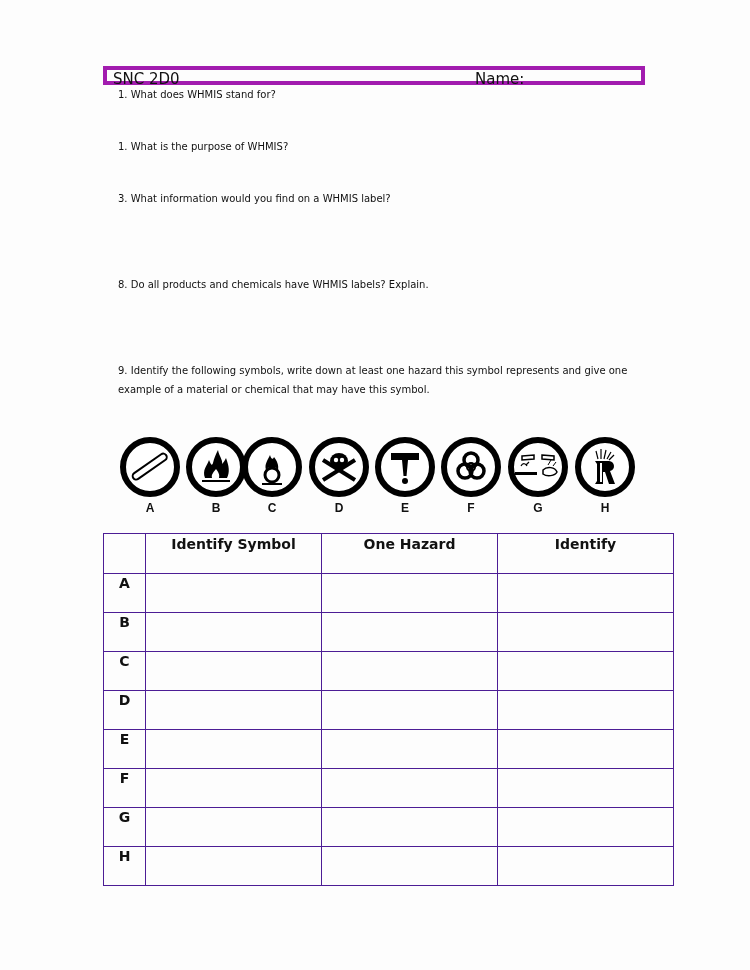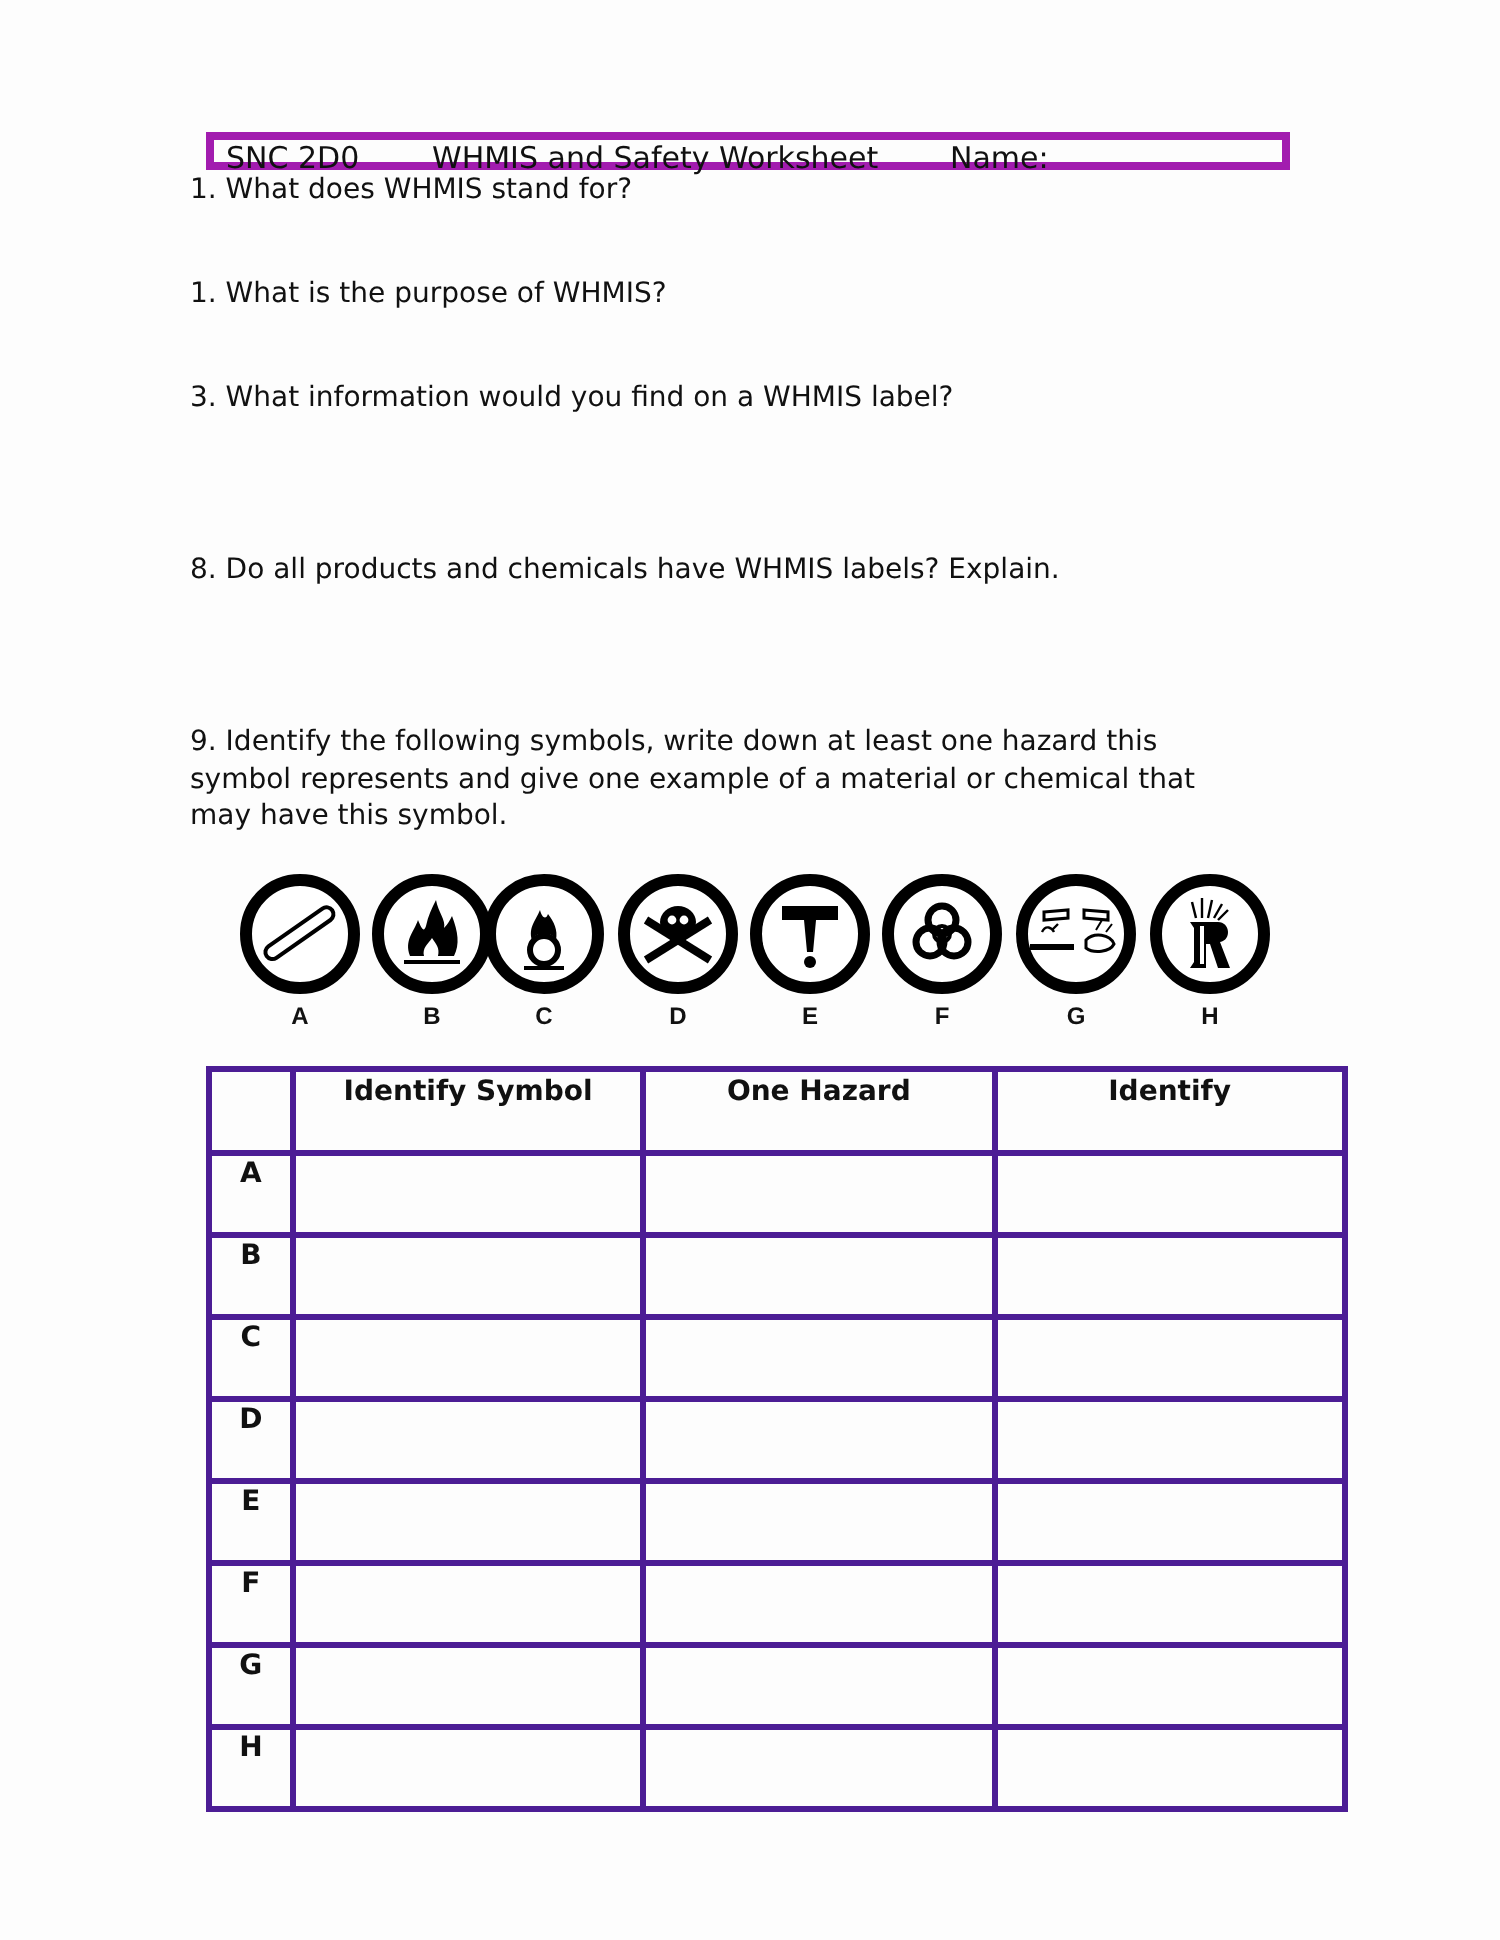--- a/index.html
+++ b/index.html
@@ -1,40 +1,39 @@
 <!DOCTYPE html>
 <html><head>
 <meta charset="utf-8">
 <style>
   html,body{margin:0;padding:0;background:#fdfdfd;}
   body{width:750px;height:970px;position:relative;overflow:hidden;
        font-family:"DejaVu Sans","Liberation Sans",sans-serif;color:#111;}
   .header-box{position:absolute;left:103px;top:66px;width:542px;height:19px;
        border:4px solid #a21caf;box-sizing:border-box;font-size:15px;line-height:18px;}
   .header-box span{position:absolute;top:0;white-space:nowrap;}
-  .q{position:absolute;left:95px;font-size:14px;line-height:18.5px;white-space:nowrap;}
+  .q{position:absolute;left:118px;font-size:10px;line-height:18.5px;white-space:nowrap;}
   .q.wrap{white-space:normal;width:530px;}
   .symbols{position:absolute;left:0;top:0;width:750px;height:530px;}
   .sym{position:absolute;width:62px;height:62px;}
   .sym svg{width:62px;height:62px;display:block;}
   .sym-letter{position:absolute;width:20px;text-align:center;font-size:12px;font-weight:bold;
        font-family:"Liberation Sans",sans-serif;}
   table{position:absolute;left:103px;top:533px;width:571px;border-collapse:collapse;
        font-size:14px;}
-  td,th{border:3px solid #4c1d95;vertical-align:top;padding:0;margin-top:12px;}
+  td,th{border:1px solid #4c1d95;vertical-align:top;padding:0;margin-top:12px;}
   th{font-weight:bold;height:37px;text-align:center;padding-top:2px;}
   td{height:37px;}
   td.rowlabel{font-weight:bold;text-align:center;padding-top:1px;}
 </style>
 </head>
 <body>
 
 <div class="header-box">
   <span style="left:6px">SNC 2D0</span>
-  <span style="left:109px">WHMIS and Safety Worksheet</span>
   <span style="left:368px">Name:</span>
 </div>
 
 <div class="q" style="top:86px">1. What does WHMIS stand for?</div>
 <div class="q" style="top:138px">1. What is the purpose of WHMIS?</div>
 <div class="q" style="top:190px">3. What information would you find on a WHMIS label?</div>
 <div class="q" style="top:276px">8. Do all products and chemicals have WHMIS labels? Explain.</div>
 <div class="q wrap" style="top:362px">9. Identify the following symbols, write down at least one hazard this symbol represents and give one example of a material or chemical that may have this symbol.</div>
 
 <div class="symbols">

